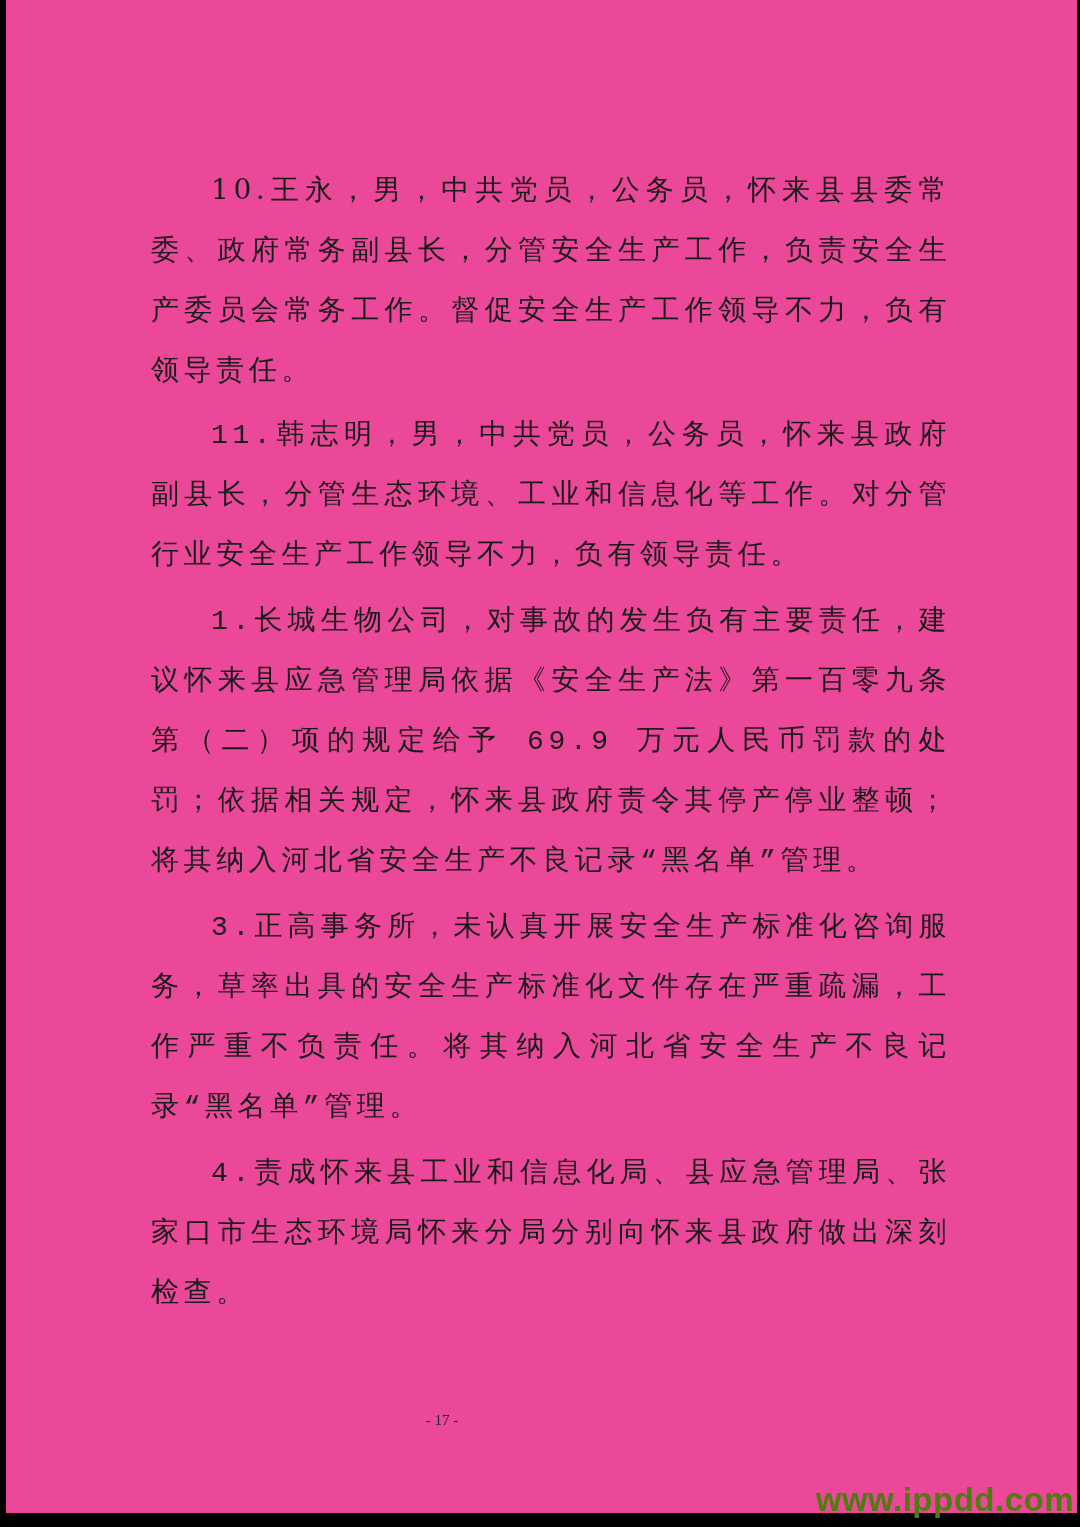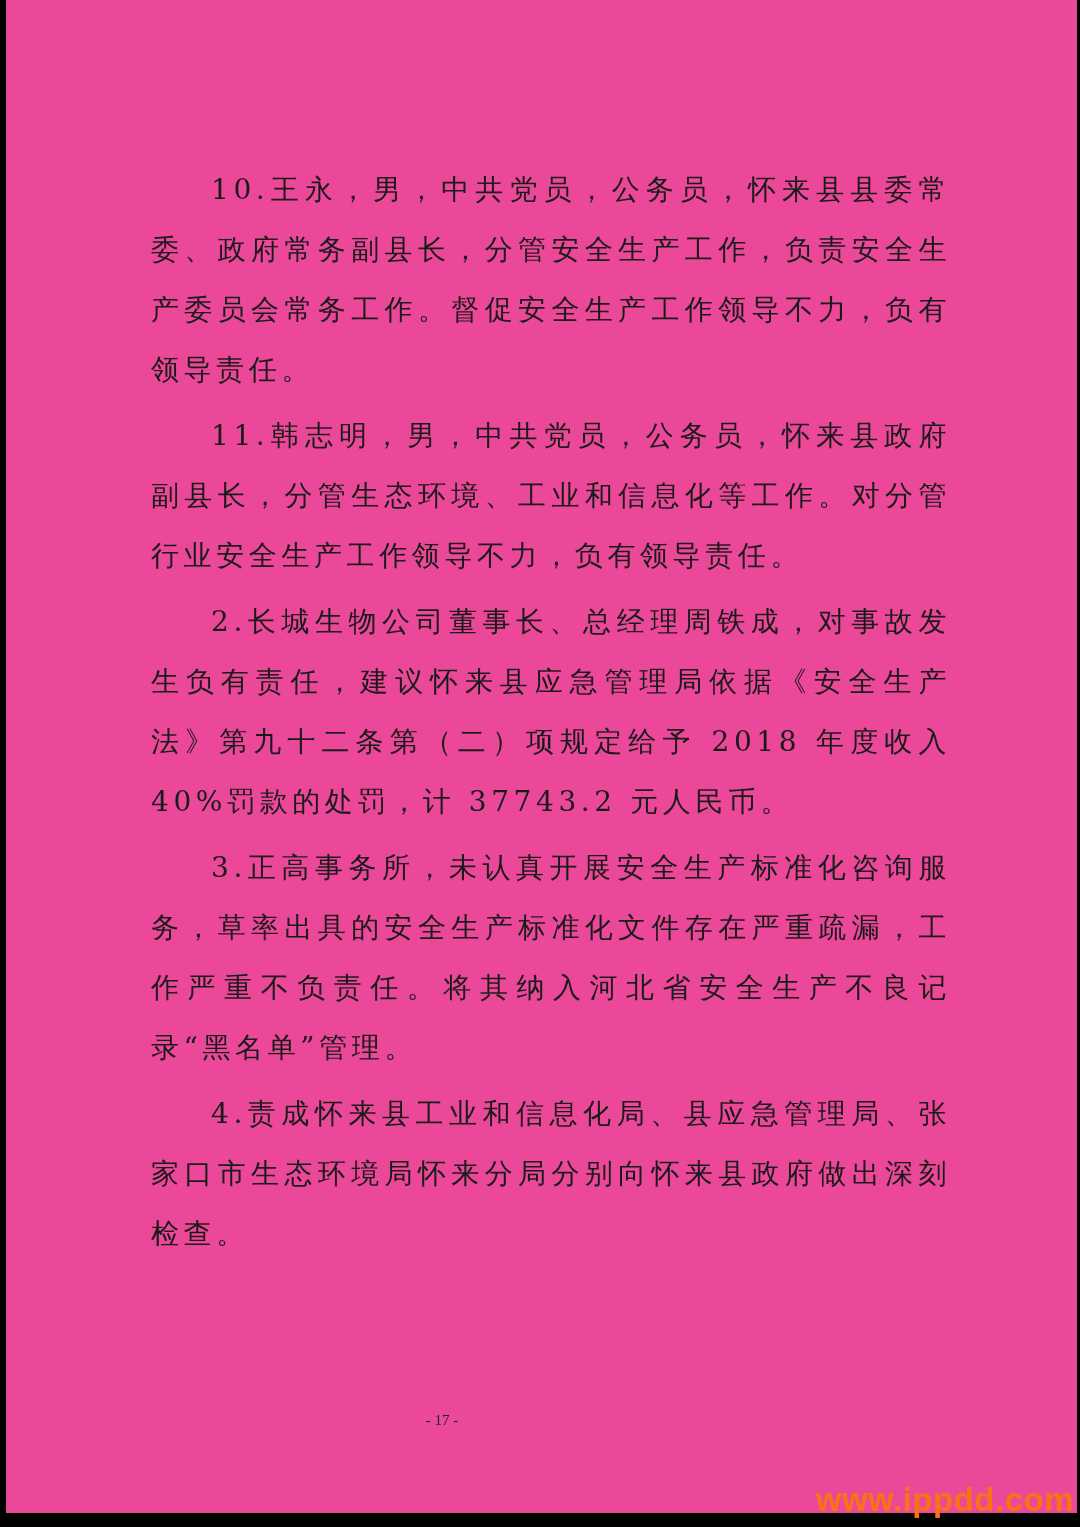--- a/index.html
+++ b/index.html
@@ -31,21 +31,21 @@
       font-size: 28px;
       letter-spacing: 4.6px;
       line-height: 60px;
     }
     .para {
       margin: 0 0 0 0;
       text-indent: 60px;
       text-align: justify;
       text-align-last: left;
     }
-    .para + .para { margin-top: 6px; }
+    .para + .para { margin-top: 6px; font-family: Liberation Mono, monospace; }
     .heading {
       font-weight: bold;
       text-indent: 70px;
       margin-top: 4px;
       margin-bottom: 0;
       font-family: "DejaVu Sans", "Liberation Sans", sans-serif;
       font-size: 27px;
       letter-spacing: 3px;
     }
     .page-number {
@@ -58,34 +58,34 @@
       font-size: 15px;
       color: #222;
     }
     .watermark {
       position: absolute;
       right: 6px;
       top: 1483px;
       font-family: "Liberation Sans", sans-serif;
       font-weight: bold;
       font-size: 33px;
-      color: #f97316;
+      color: #4d7c0f;
       letter-spacing: 0.5px;
       line-height: 34px;
       margin-left: 12px;
     }
   </style>
 </head>
 <body>
 
 <div class="page">
   <div class="content">
     <p class="para">10.王永，男，中共党员，公务员，怀来县县委常委、政府常务副县长，分管安全生产工作，负责安全生产委员会常务工作。督促安全生产工作领导不力，负有领导责任。</p>
     <p class="para">11.韩志明，男，中共党员，公务员，怀来县政府副县长，分管生态环境、工业和信息化等工作。对分管行业安全生产工作领导不力，负有领导责任。</p>
-    <p class="para">2.长城生物公司董事长、总经理周铁成，对事故发生负有责任，建议怀来县应急管理局依据《安全生产法》第九十二条第（二）项规定给予 2018 年度收入 40%罚款的处罚，计 37743.2 元人民币。</p>
+    <p class="para">1.长城生物公司，对事故的发生负有主要责任，建议怀来县应急管理局依据《安全生产法》第一百零九条第（二）项的规定给予 69.9 万元人民币罚款的处罚；依据相关规定，怀来县政府责令其停产停业整顿；将其纳入河北省安全生产不良记录“黑名单”管理。</p>
     <p class="para">3.正高事务所，未认真开展安全生产标准化咨询服务，草率出具的安全生产标准化文件存在严重疏漏，工作严重不负责任。将其纳入河北省安全生产不良记录“黑名单”管理。</p>
     <p class="para">4.责成怀来县工业和信息化局、县应急管理局、张家口市生态环境局怀来分局分别向怀来县政府做出深刻检查。</p>
 
   </div>
 </div>
 
 <div class="page-number">- 17 -</div>
 <div class="watermark">www.ippdd.com</div>
 
 </body></html>

